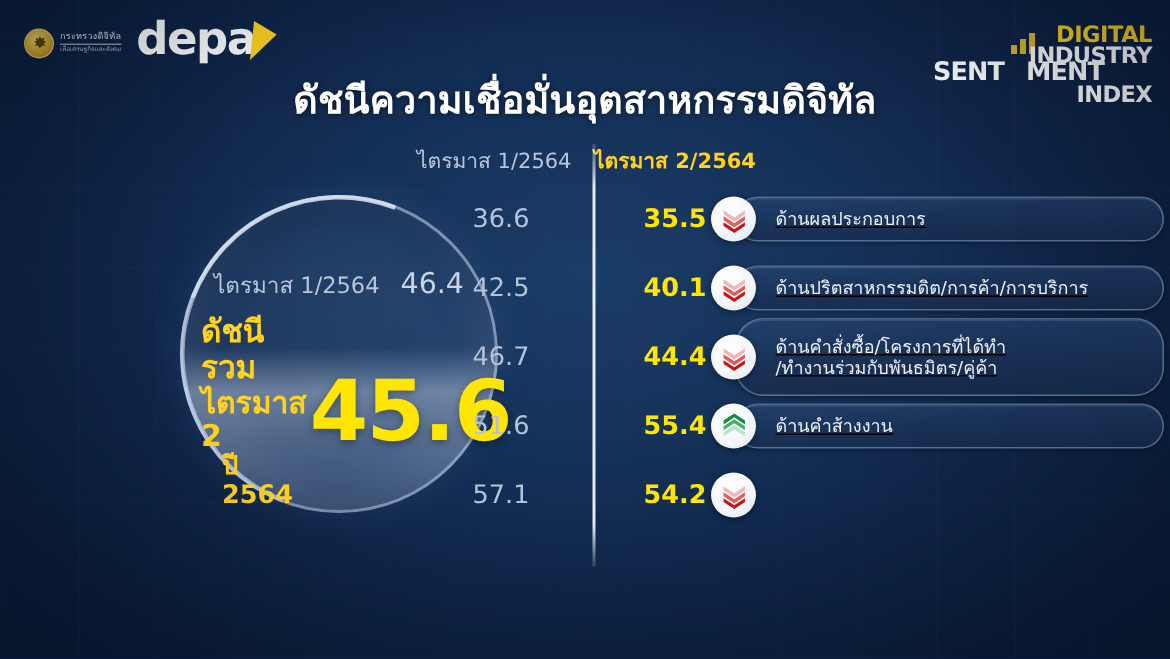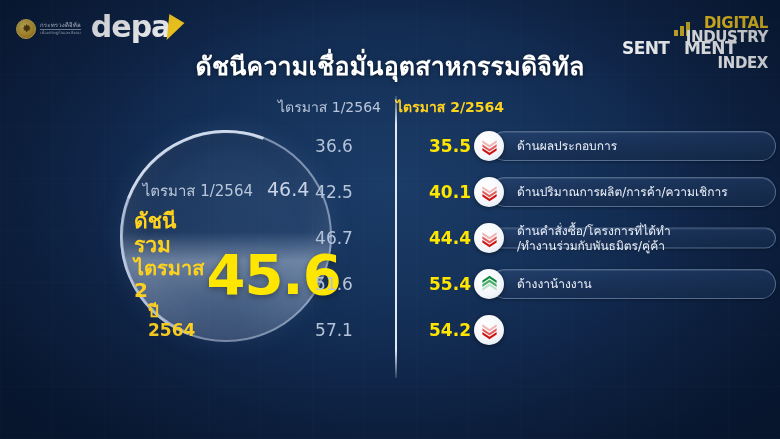--- a/index.html
+++ b/index.html
@@ -185,22 +185,23 @@
   .pill{
     position:absolute; left:212px; right:0; top:50%;
     transform:translateY(-50%);
     height:30px; border-radius:15px;
     background:linear-gradient(175deg, #22406c 0%, #1a3258 42%, #122745 100%);
     border:1px solid rgba(160,185,220,.42);
     box-shadow:inset 0 1px 0 rgba(255,255,255,.10), 0 1px 3px rgba(0,0,0,.35);
     display:flex; align-items:center;
     padding-left:26px;
     z-index:2;
-  }
-  .pill.tall{ height:21px; border-radius:19px; }
+    text-decoration:underline;
+  }
+  .pill.tall{ height:52px; border-radius:19px; }
   .pill .ptxt{
     font-size:12px; color:#eef3fb; line-height:1.18;
     white-space:pre-line;
   }
 </style>
 </head>
 <body>
 
 <div id="stage">
 
@@ -280,21 +281,21 @@
       <span class="v1">42.5</span>
       <span class="v2">40.1</span>
       <span class="badge">
         <svg viewBox="0 0 24 24">
           <path d="M3 4l9 6 9-6v3.4l-9 6-9-6z" fill="#f0b5b5"></path>
           <path d="M3 9l9 6 9-6v3.4l-9 6-9-6z" fill="#e25b5b"></path>
           <path d="M3 14l9 6 9-6v3.2l-9 6-9-6z" fill="#cf1212"></path>
         </svg>
       </span>
       <span class="pill">
-        <span class="ptxt">ด้านปริมาณการผลิต/การค้า/ความเชิการ</span>
+        <span class="ptxt">ด้านปริตสาหกรรมดิต/การค้า/การบริการ</span>
       </span>
     </div>
 
     <div class="row">
       <span class="v1">46.7</span>
       <span class="v2">44.4</span>
       <span class="badge">
         <svg viewBox="0 0 24 24">
           <path d="M3 4l9 6 9-6v3.4l-9 6-9-6z" fill="#f0b5b5"></path>
           <path d="M3 9l9 6 9-6v3.4l-9 6-9-6z" fill="#e25b5b"></path>
@@ -311,21 +312,21 @@
       <span class="v1">51.6</span>
       <span class="v2">55.4</span>
       <span class="badge">
         <svg viewBox="0 0 24 24">
           <path d="M3 20l9-6 9 6v-3.4l-9-6-9 6z" fill="#b9e3c6"></path>
           <path d="M3 15l9-6 9 6v-3.4l-9-6-9 6z" fill="#4cae6a"></path>
           <path d="M3 10l9-6 9 6V6.8l-9-6-9 6z" fill="#0f8a3c"></path>
         </svg>
       </span>
       <span class="pill">
-        <span class="ptxt">ด้างงาน้างงาน</span>
+        <span class="ptxt">ด้านคำส้างงาน</span>
       </span>
     </div>
 
     <div class="row">
       <span class="v1">57.1</span>
       <span class="v2">54.2</span>
       <span class="badge">
         <svg viewBox="0 0 24 24">
           <path d="M3 4l9 6 9-6v3.4l-9 6-9-6z" fill="#f0b5b5"></path>
           <path d="M3 9l9 6 9-6v3.4l-9 6-9-6z" fill="#e25b5b"></path>

